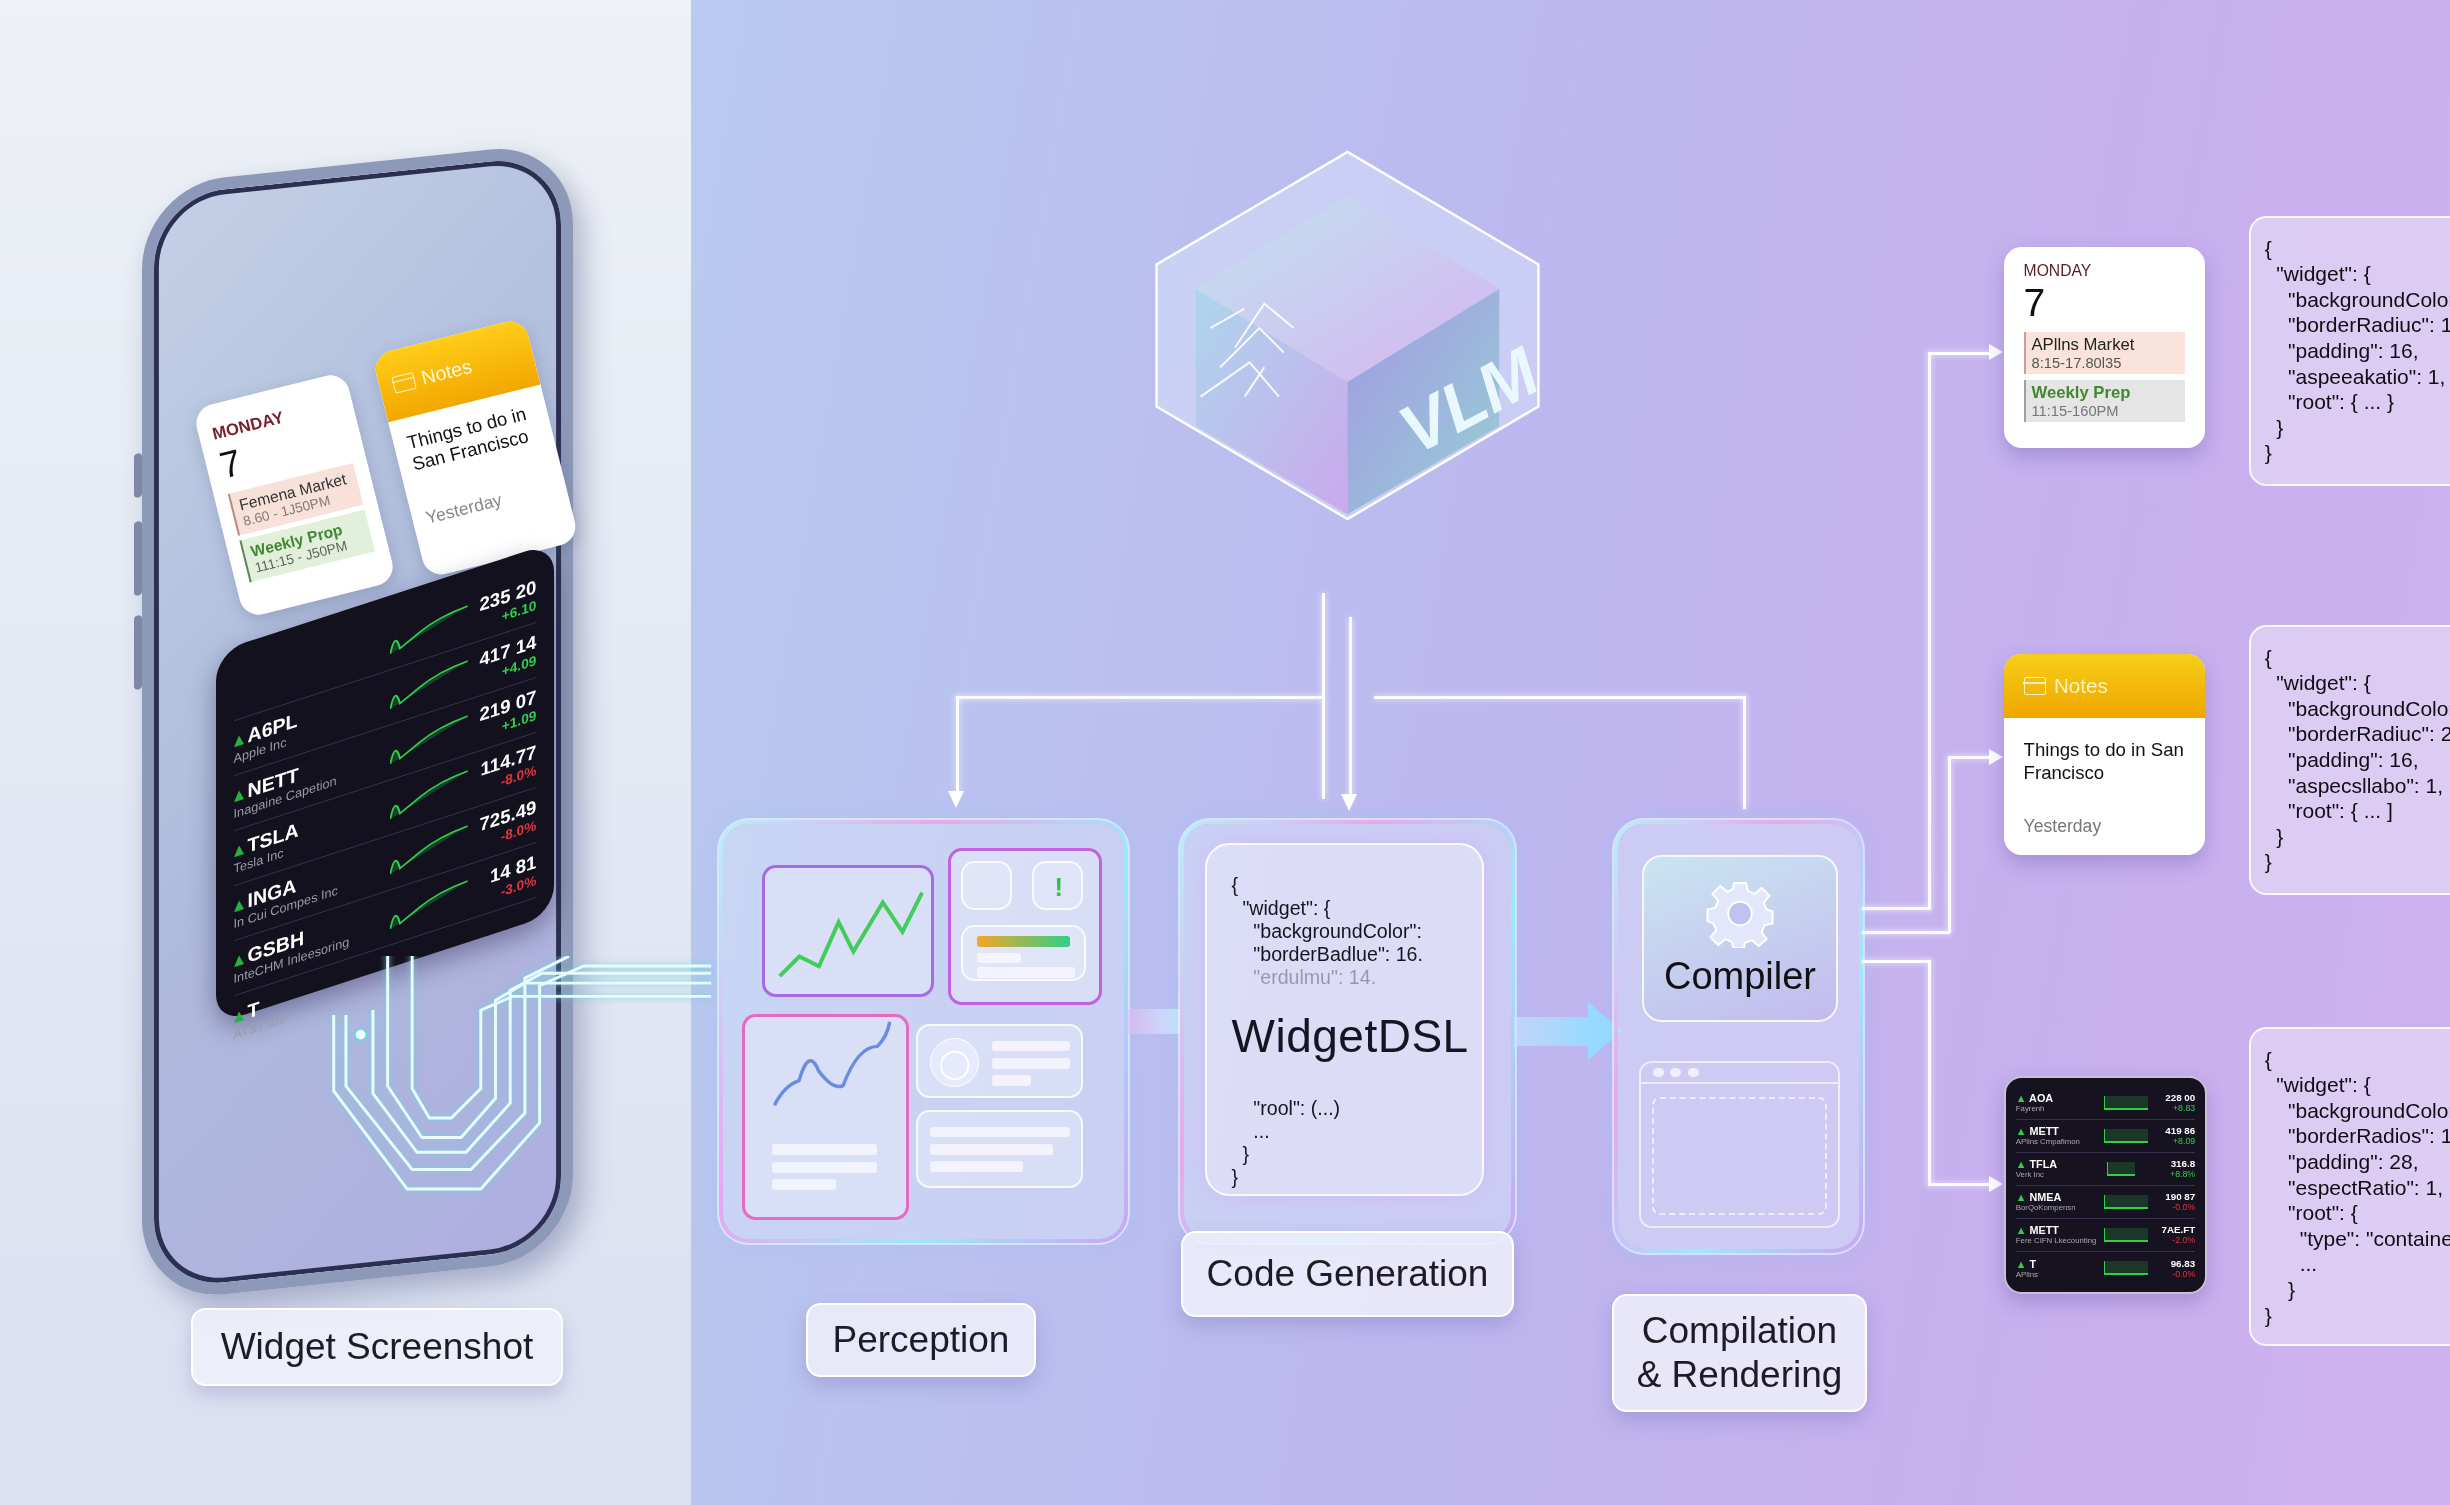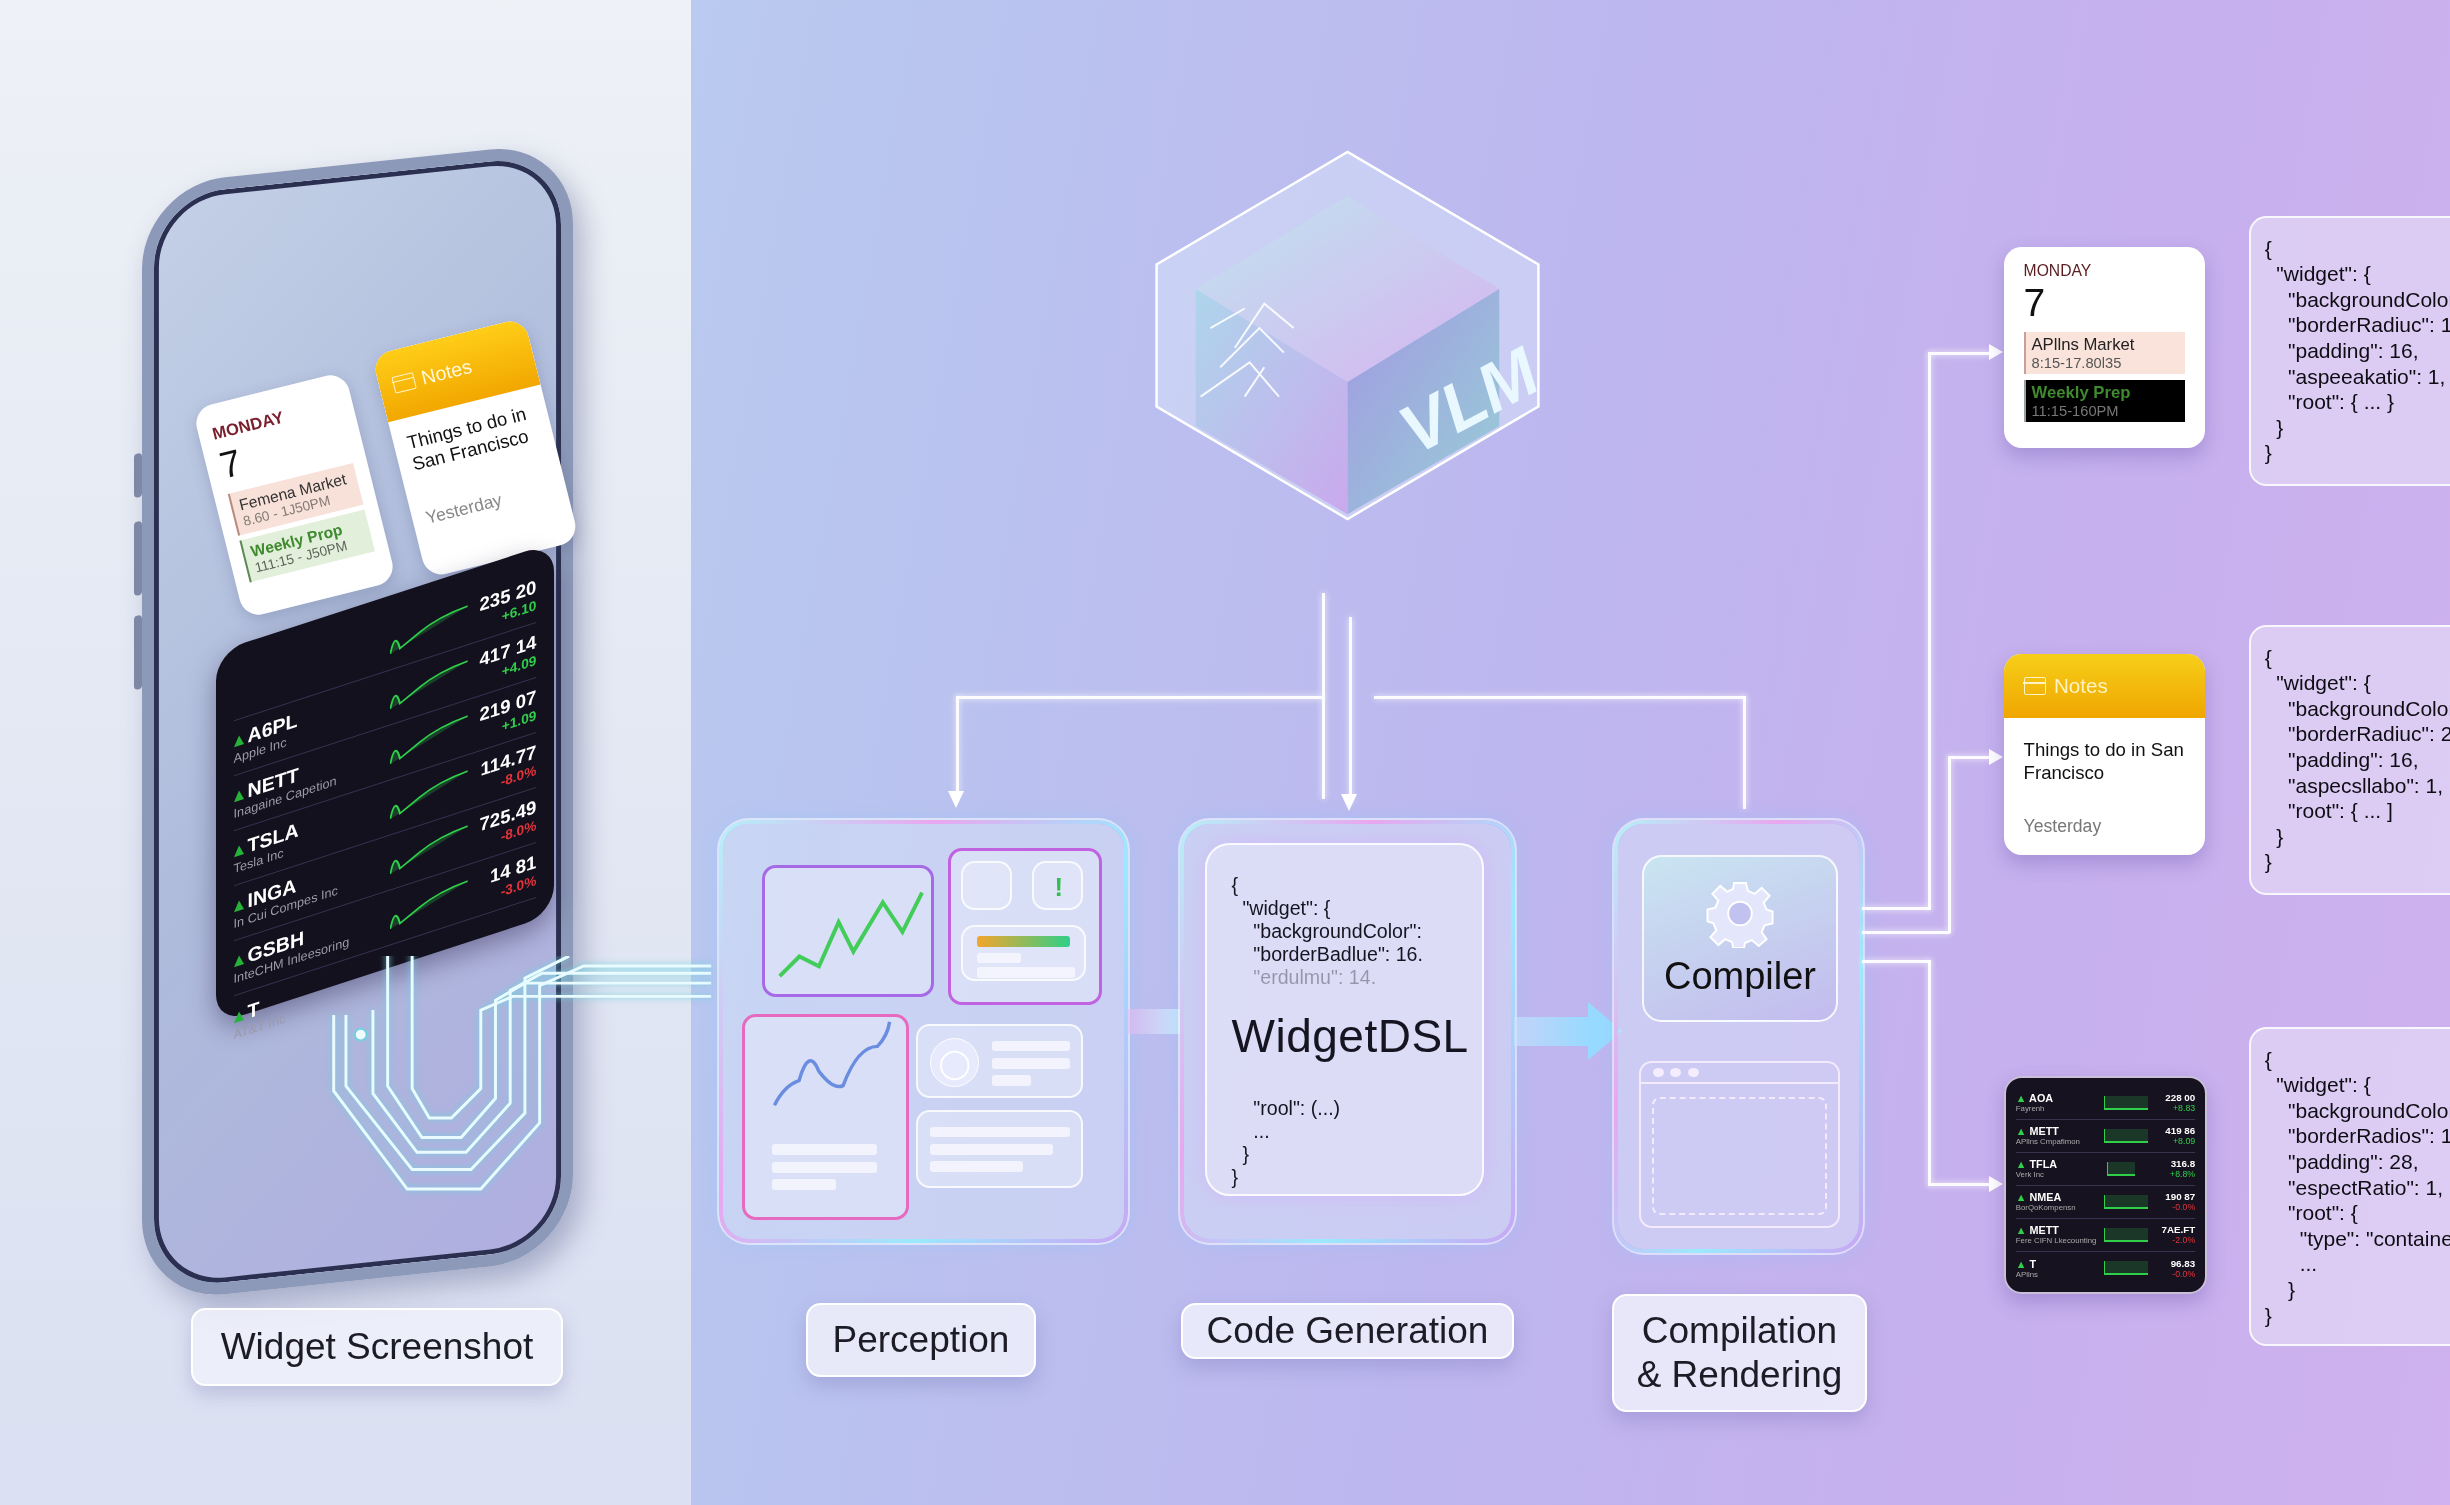--- a/index.html
+++ b/index.html
@@ -395,21 +395,21 @@
 <div class="arrow-line" style="left:1928px;top:1183px;width:64px;height:2.9px;"></div>
 <div class="arrow-head" style="left:1989px;top:1176px;border-top:8.8px solid transparent;border-bottom:8.8px solid transparent;border-left:14.7px solid #fff;"></div>
 
 <div class="out-widget" style="left:2004px;top:247px;width:201px;height:201px;background:#fff;padding:14.7px 19.6px;">
   <div style="color:#5a1d22;font-size:15.7px;">MONDAY</div>
   <div style="font-size:39px;color:#111;line-height:1;margin:2.9px 0 10.8px;">7</div>
   <div style="background:#fae3da;border-left:2.5px solid #c9a097;padding:2.9px 5.9px;margin-bottom:5.9px;">
     <div style="font-size:16.7px;color:#222;">APllns Market</div>
     <div style="font-size:14.7px;color:#555;">8:15-17.80l35</div>
   </div>
-  <div style="background:#000000;border-left:2.5px solid #9aa39a;padding:2.9px 5.9px;">
+  <div style="background:#e5e5e5;border-left:2.5px solid #9aa39a;padding:2.9px 5.9px;">
     <div style="font-size:16.7px;color:#3f8a2f;font-weight:700;">Weekly Prep</div>
     <div style="font-size:14.7px;color:#777;">11:15-160PM</div>
   </div>
 </div>
 <div class="json-card" style="left:2249px;top:216px;height:270px;">
   <div class="json-line">{</div>
   <div class="json-line">  "widget": {</div>
   <div class="json-line">    "backgroundColor": "$FFFFFF",</div>
   <div class="json-line">    "borderRadiuc": 16,</div>
   <div class="json-line">    "padding": 16,</div>
@@ -522,20 +522,20 @@
   <div class="json-line">    }</div>
   <div class="json-line">}</div>
 </div>
 
 <div class="label-pill" style="left:191px;top:1308px;width:372px;height:78px;">
   <span>Widget Screenshot</span>
 </div>
 <div class="label-pill" style="left:806px;top:1303px;width:230px;height:74px;">
   <span>Perception</span>
 </div>
-<div class="label-pill" style="left:1181px;top:1303px;width:333px;height:56px;">
+<div class="label-pill" style="left:1181px;top:1231px;width:333px;height:86px;">
   <span>Code Generation</span>
 </div>
 <div class="label-pill" style="left:1612px;top:1294px;width:255px;height:118px;flex-direction:column;">
   <span>Compilation</span>
   <span>&amp; Rendering</span>
 </div>
 
 
 </body></html>

